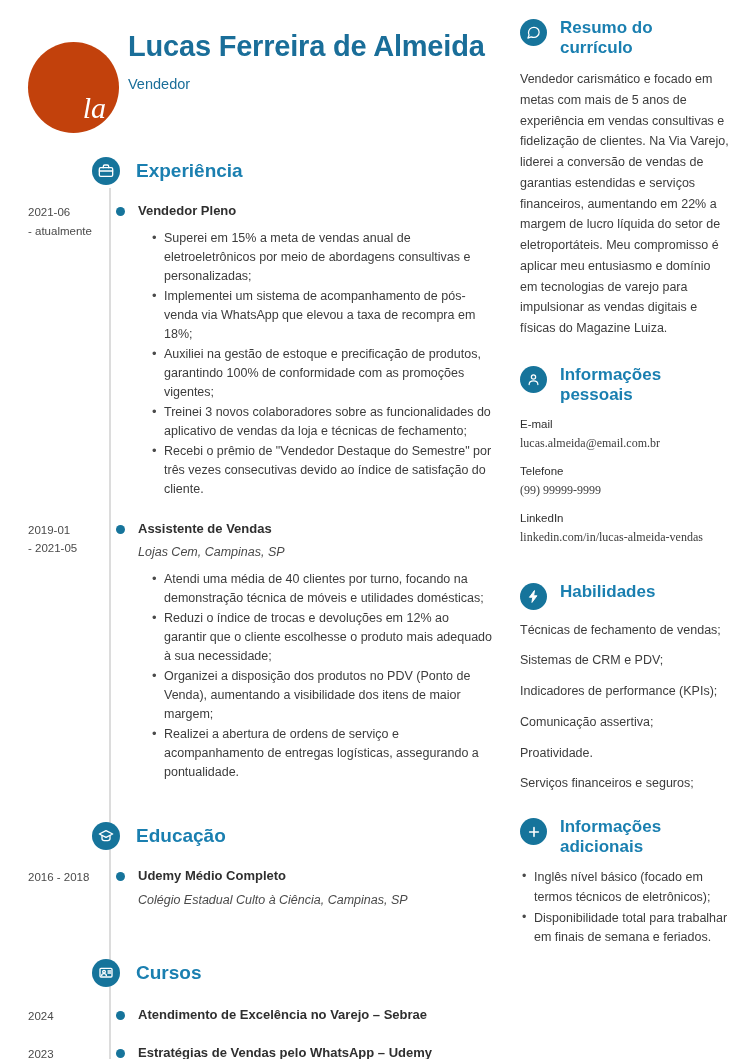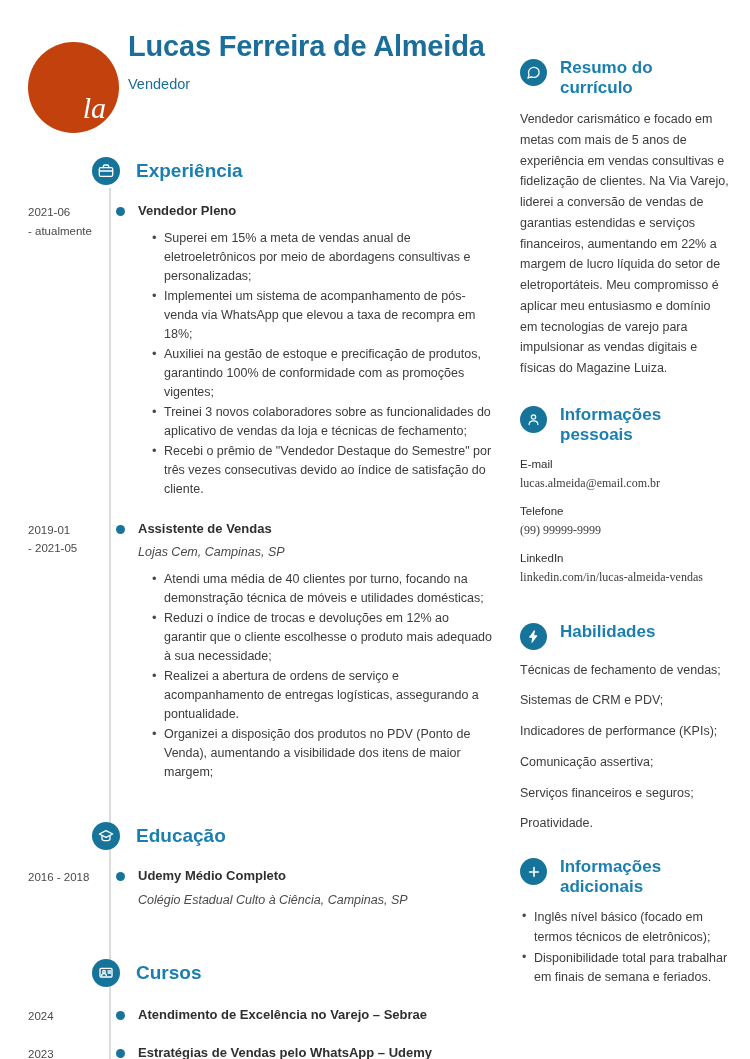--- a/index.html
+++ b/index.html
@@ -163,21 +163,20 @@
     font-size: 13px;
   }
 
   
   .right-col {
     position: absolute;
     left: 510px; top: 0;
     width: 240px;
     height: 781px;
     padding: 18px 20px 0 10px;
-    margin-top: 40px;
   }
   .r-section { margin-bottom: 18px; }
   .r-head {
     display: flex;
     align-items: flex-start;
     margin-bottom: 11px;
   }
   .r-icon {
     width: 27px; height: 27px;
     border-radius: 50%;
@@ -294,22 +293,22 @@
       <div class="date">
         <span>2019-01</span>
         <span class="d2">- 2021-05</span>
       </div>
       <span class="dot"></span>
       <div class="entry-title">Assistente de Vendas</div>
       <div class="entry-sub">Lojas Cem, Campinas, SP</div>
       <ul>
         <li>Atendi uma média de 40 clientes por turno, focando na demonstração técnica de móveis e utilidades domésticas;</li>
         <li>Reduzi o índice de trocas e devoluções em 12% ao garantir que o cliente escolhesse o produto mais adequado à sua necessidade;</li>
+        <li>Organizei a disposição dos produtos no PDV (Ponto de Venda), aumentando a visibilidade dos itens de maior margem;</li>
         <li>Realizei a abertura de ordens de serviço e acompanhamento de entregas logísticas, assegurando a pontualidade.</li>
-        <li>Organizei a disposição dos produtos no PDV (Ponto de Venda), aumentando a visibilidade dos itens de maior margem;</li>
       </ul>
     </div>
 
     <div class="gap-md"></div>
 
     <div class="section-head">
       <span class="sec-icon">
         <svg width="16" height="16" viewBox="0 0 24 24" fill="none" stroke="#ffffff" stroke-width="2" stroke-linecap="round" stroke-linejoin="round">
           <path d="M2 9l10-5 10 5-10 5L2 9z"></path>
           <path d="M6 11.5V16c0 1.5 2.7 3 6 3s6-1.5 6-3v-4.5"></path>
@@ -405,22 +404,22 @@
             <path d="M13.5 2.5L5.5 13.2h5.2l-1.2 8.3 8-10.7h-5.2z"></path>
           </svg>
         </span>
         <span class="r-title">Habilidades</span>
       </div>
       <div class="r-body">
         <div class="skill-item">Técnicas de fechamento de vendas;</div>
         <div class="skill-item">Sistemas de CRM e PDV;</div>
         <div class="skill-item">Indicadores de performance (KPIs);</div>
         <div class="skill-item">Comunicação assertiva;</div>
+        <div class="skill-item">Proatividade.</div>
         <div class="skill-item">Serviços financeiros e seguros;</div>
-        <div class="skill-item">Proatividade.</div>
       </div>
     </div>
 
     <div class="gap-sm" style="height:6px;"></div>
 
     <div class="r-section">
       <div class="r-head">
         <span class="r-icon">
           <svg width="16" height="16" viewBox="0 0 24 24" fill="none" stroke="#ffffff" stroke-width="2.4" stroke-linecap="round">
             <path d="M12 5.5v13M5.5 12h13"></path>

